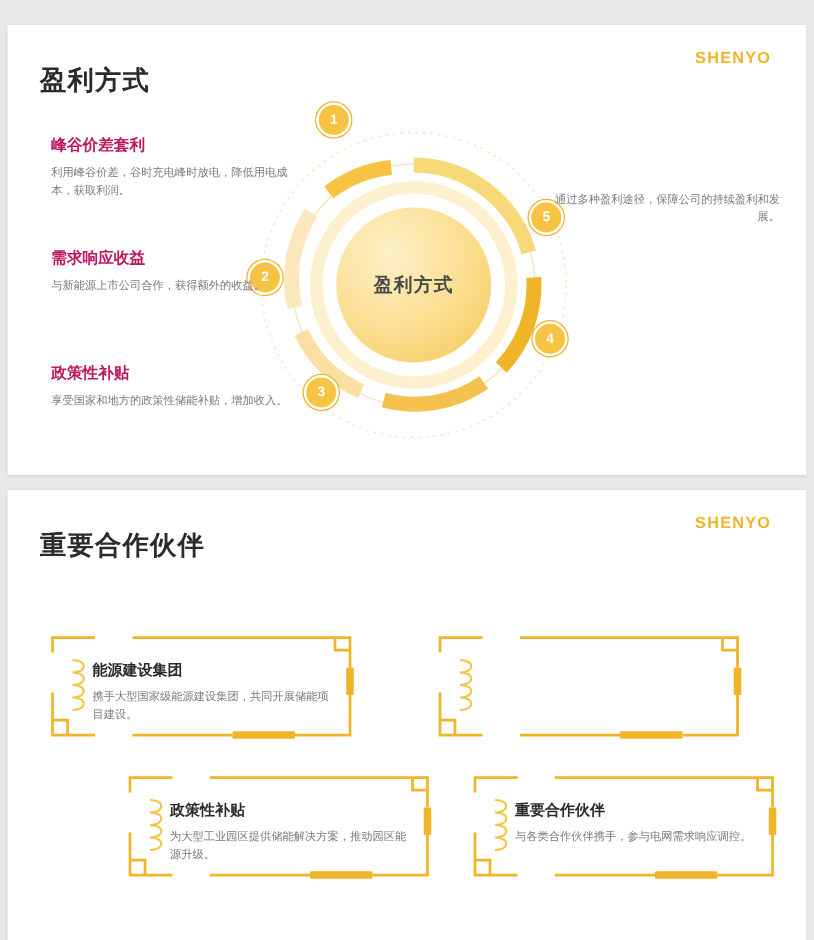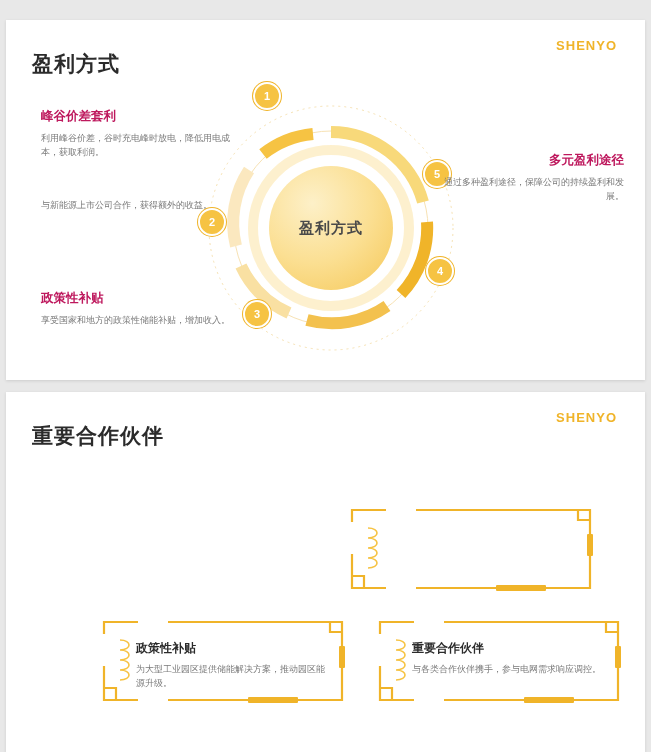--- a/index.html
+++ b/index.html
@@ -190,37 +190,61 @@
     <div class="node n3">3</div>
     <div class="node n4">4</div>
     <div class="node n5">5</div>
   </div>
 
   <div class="item it-1">
     <h4>峰谷价差套利</h4>
     <p>利用峰谷价差，谷时充电峰时放电，降低用电成本，获取利润。</p>
   </div>
   <div class="item it-2">
+    <h4>需求响应收益</h4>
     <p>与新能源上市公司合作，获得额外的收益。</p>
   </div>
   <div class="item it-3">
     <h4>政策性补贴</h4>
     <p>享受国家和地方的政策性储能补贴，增加收入。</p>
   </div>
   <div class="item it-4 right">
-    <h4>多元盈利途径</h4>
     <p>通过多种盈利途径，保障公司的持续盈利和发展。</p>
   </div>
 </div>
 
 <div class="slide slide-2">
   <div class="brand">SHENYO</div>
   <div class="slide-title" style="top:30px">重要合作伙伴</div>
 
   <div class="cards" style="top:-372px">
+    <div class="card c1">
+      <svg class="frame" width="250" height="90" viewBox="0 0 250 90">
+        <g stroke="#f0b429" stroke-width="2.2" fill="none">
+          <path d="M6,18 L6,6 L40,6"></path>
+          <path d="M70,6 L244,6 L244,30"></path>
+          <path d="M244,52 L244,84 L200,84"></path>
+          <path d="M150,84 L70,84"></path>
+          <path d="M40,84 L6,84 L6,50"></path>
+          <path d="M232,6 L232,16 L244,16"></path>
+          <path d="M18,84 L18,72 L6,72"></path>
+        </g>
+        <g stroke="#f6c343" stroke-width="1.6" fill="none">
+          <path d="M22,24 C34,24 34,34 22,34 M22,34 C34,34 34,44 22,44 M22,44 C34,44 34,54 22,54 M22,54 C34,54 34,64 22,64"></path>
+        </g>
+        <g fill="#f0b429">
+          <rect x="150" y="81" width="50" height="6" rx="1"></rect>
+          <rect x="241" y="30" width="6" height="22" rx="1"></rect>
+        </g>
+      </svg>
+      <div class="body">
+        <h4>能源建设集团</h4>
+        <p>携手大型国家级能源建设集团，共同开展储能项目建设。</p>
+      </div>
+    </div>
 
     <div class="card c2">
       <svg class="frame" width="250" height="90" viewBox="0 0 250 90">
         <g stroke="#f0b429" stroke-width="2.2" fill="none">
           <path d="M6,18 L6,6 L40,6"></path>
           <path d="M70,6 L244,6 L244,30"></path>
           <path d="M244,52 L244,84 L200,84"></path>
           <path d="M150,84 L70,84"></path>
           <path d="M40,84 L6,84 L6,50"></path>
           <path d="M232,6 L232,16 L244,16"></path>

